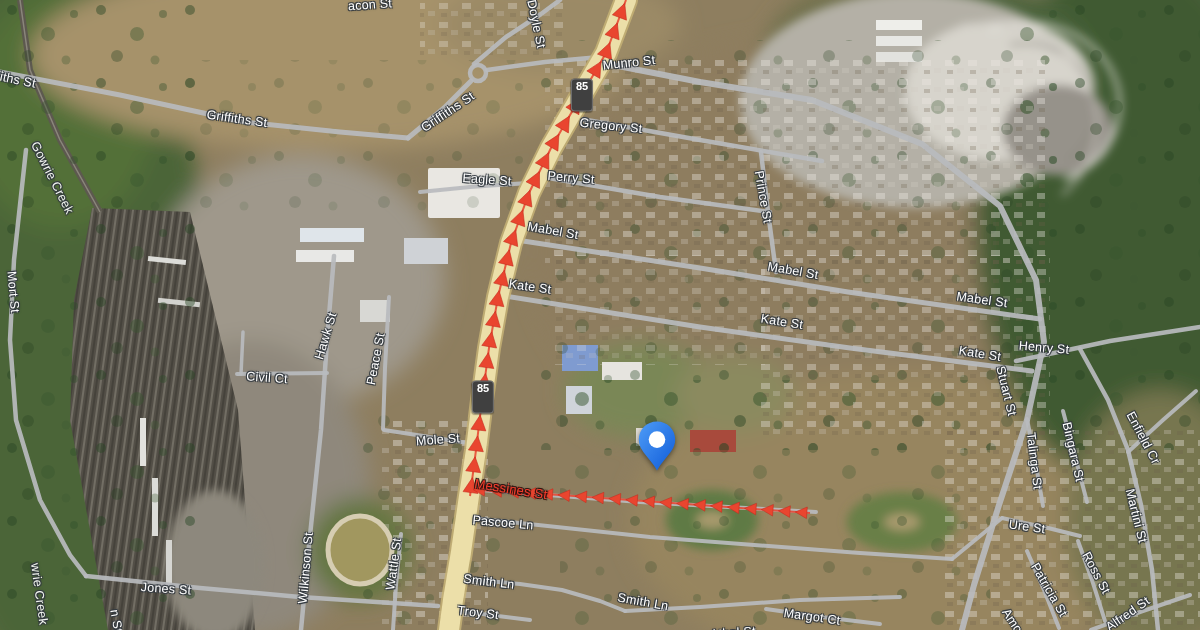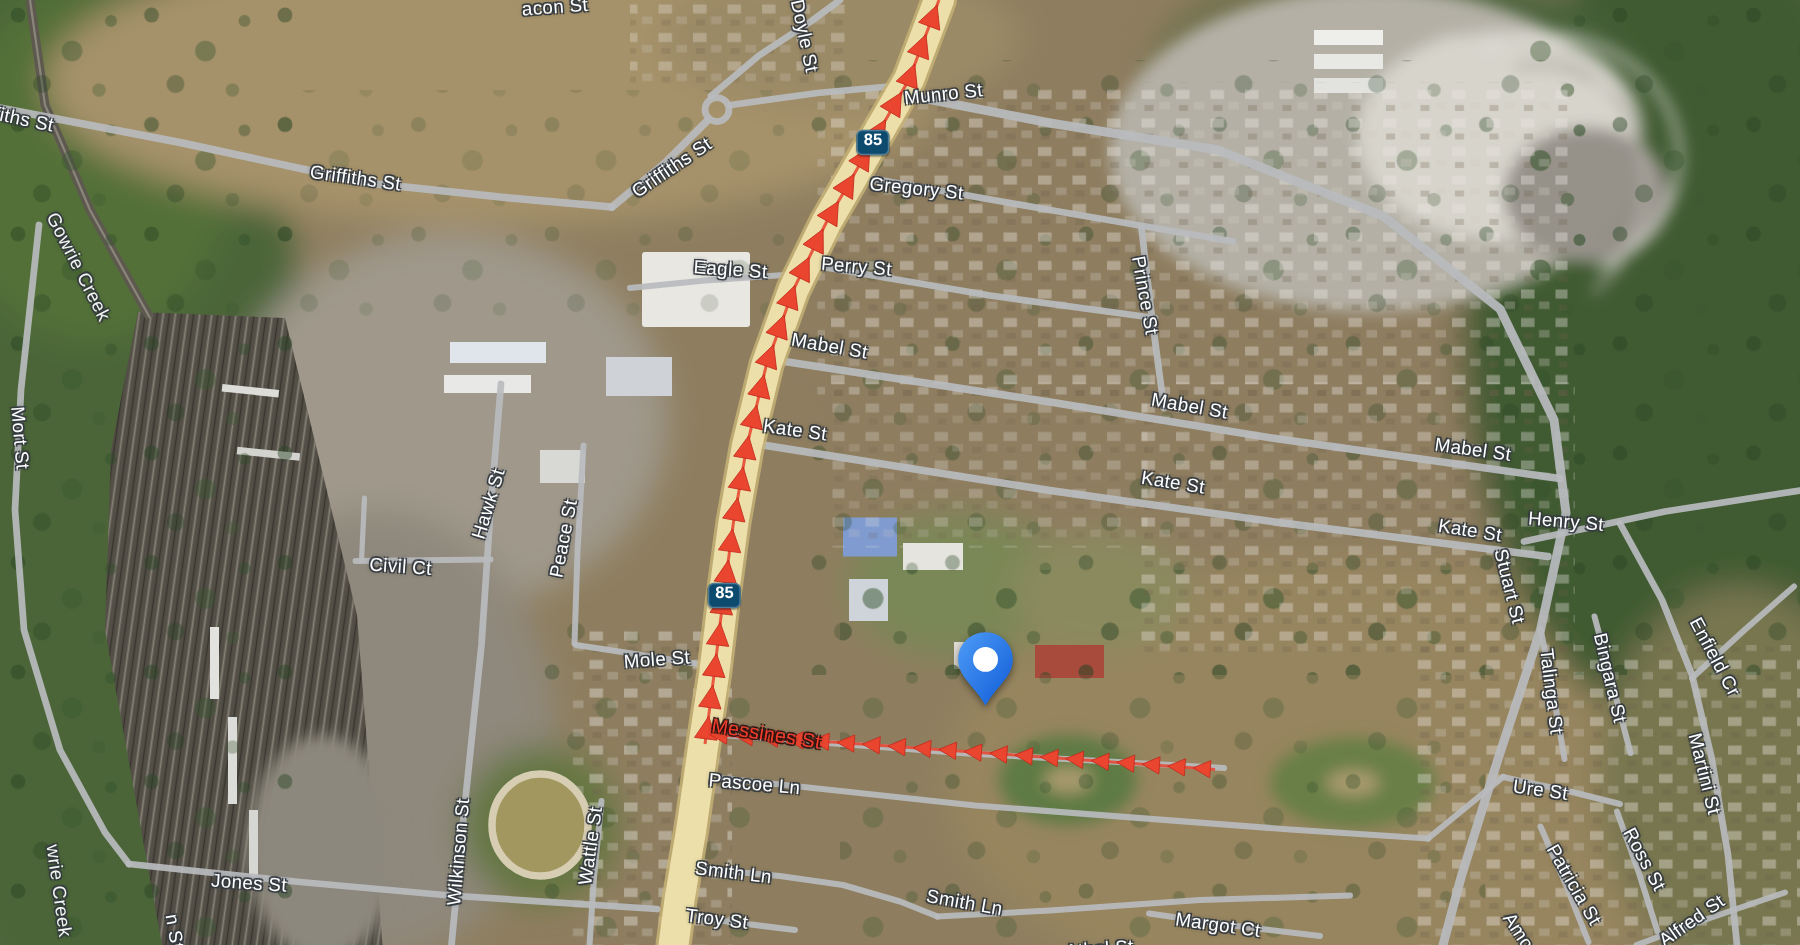--- a/index.html
+++ b/index.html
@@ -22,22 +22,22 @@
                 -1px 1px 0 rgba(52,58,64,.95),1px 1px 0 rgba(52,58,64,.95),
                 0 0 3px rgba(40,45,50,.85);
   }
   .map-label.water{color:#f2f5f0;}
   .map-label.highlight{color:#f23b2b;font-size:13px;
     text-shadow:-1px -1px 0 rgba(45,18,14,.9),1px -1px 0 rgba(45,18,14,.9),
                 -1px 1px 0 rgba(45,18,14,.9),1px 1px 0 rgba(45,18,14,.9),
                 0 0 3px rgba(40,20,16,.8);}
   .shield{
     position:absolute;transform:translate(-50%,-50%);
-    background:#0c4a6e;color:#fff;font-size:11px;font-weight:bold;
-    padding:2px 5px 4px;border-radius:4px;line-height:1;
+    background:#404040;color:#fff;font-size:11px;font-weight:bold;
+    padding:2px 5px 20px;border-radius:4px;line-height:1;
     box-shadow:inset 0 0 0 1px rgba(255,255,255,.28),0 1px 1px rgba(0,0,0,.3);
   }
   #pin{position:absolute;width:38px;height:50px;z-index:40;
     filter:drop-shadow(0 2px 2.5px rgba(0,0,0,.45));}
 </style>
 </head>
 <body>
 
 <div id="map">
 

